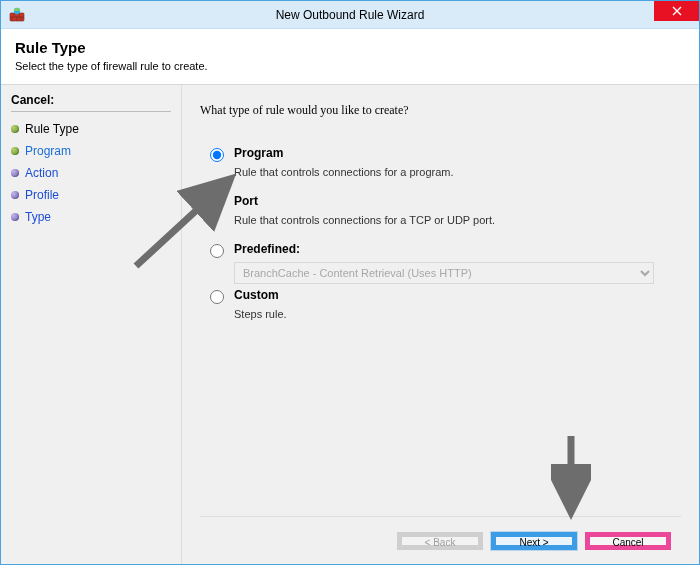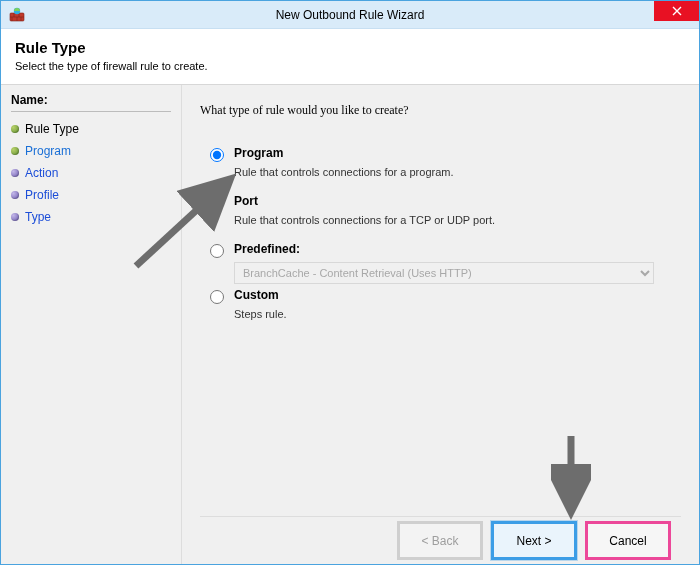--- a/index.html
+++ b/index.html
@@ -163,25 +163,25 @@
     display: flex;
     align-items: center;
     justify-content: flex-end;
     gap: 8px;
     padding-right: 10px;
     border-top: 1px solid #ddd;
     background: #f0f0f0;
   }
   .btn {
     min-width: 86px;
-    height: 39px;
+    height: 18px;
     font: inherit;
-    font-size: 12px;
+    font-size: 10px;
     background: #f6f6f6;
-    border: 3px solid #ec4899;
+    border: 5px solid #ec4899;
     cursor: pointer;
     padding: 0 10px;
   }
   .btn:disabled {
     color: #9e9e9e;
     border-color: #cfcfcf;
     background: #f3f3f3;
     cursor: default;
   }
   .btn.primary {
@@ -224,21 +224,21 @@
   </div>
 
   <div class="header">
     <h1>Rule Type</h1>
     <div class="subtitle">Select the type of firewall rule to create.</div>
   </div>
 
   <div class="content">
 
     <div class="sidebar">
-      <div class="steps-label">Name:</div>
+      <div class="steps-label">Cancel:</div>
 
       <div class="step-item current">
         <span class="bullet"></span>
         <span>Rule Type</span>
       </div>
       <div class="step-item link">
         <span class="bullet"></span>
         <span>Program</span>
       </div>
       <div class="step-item">

